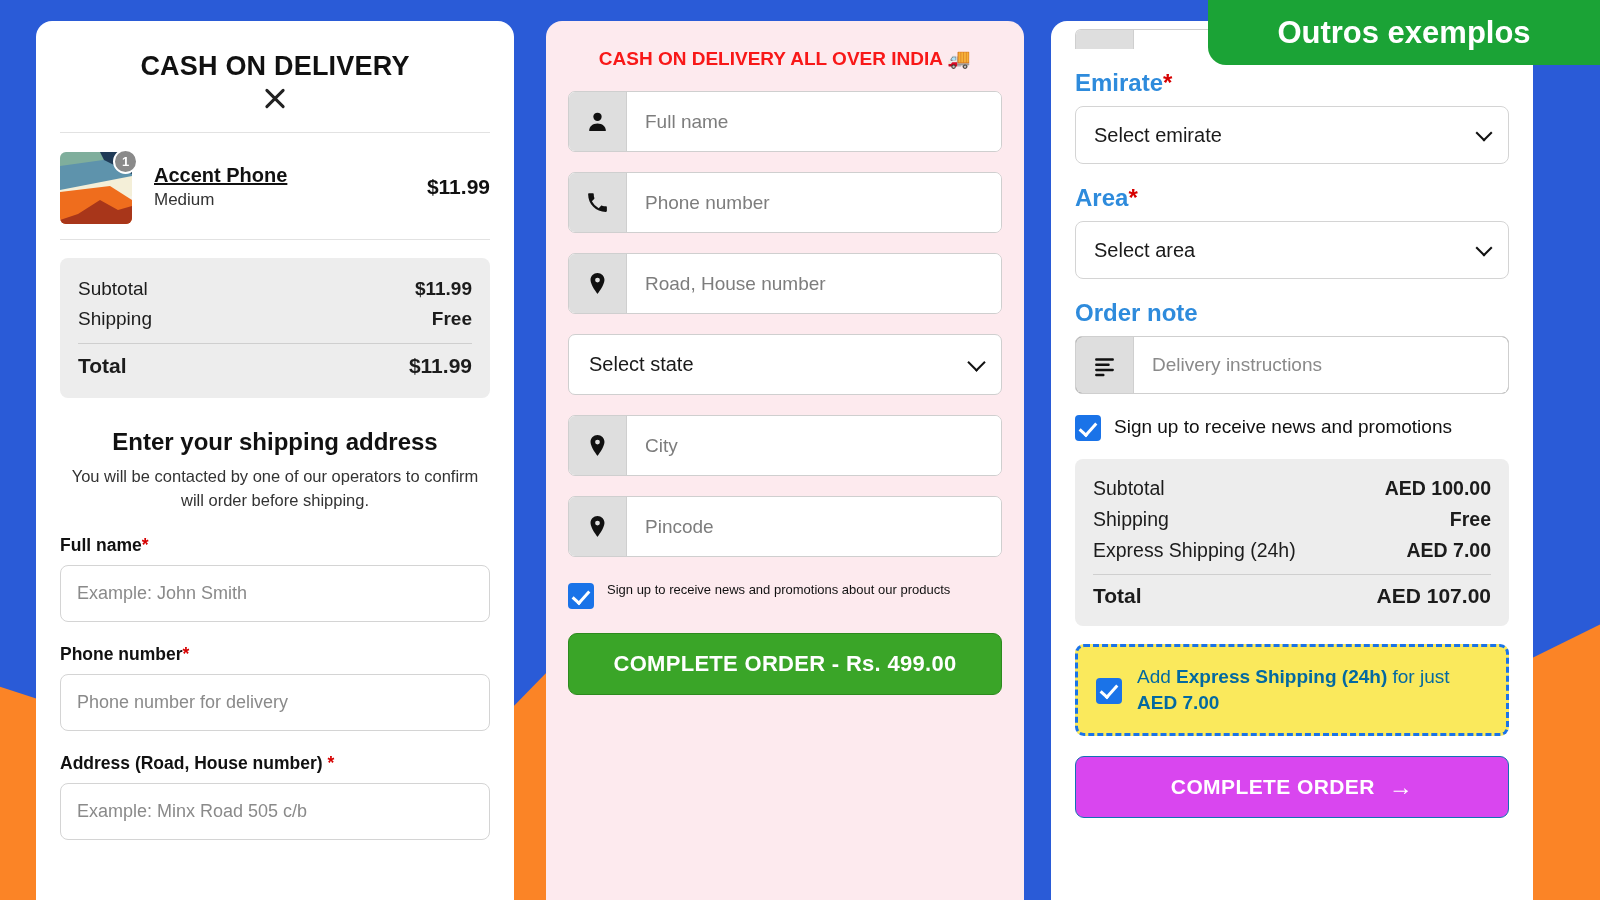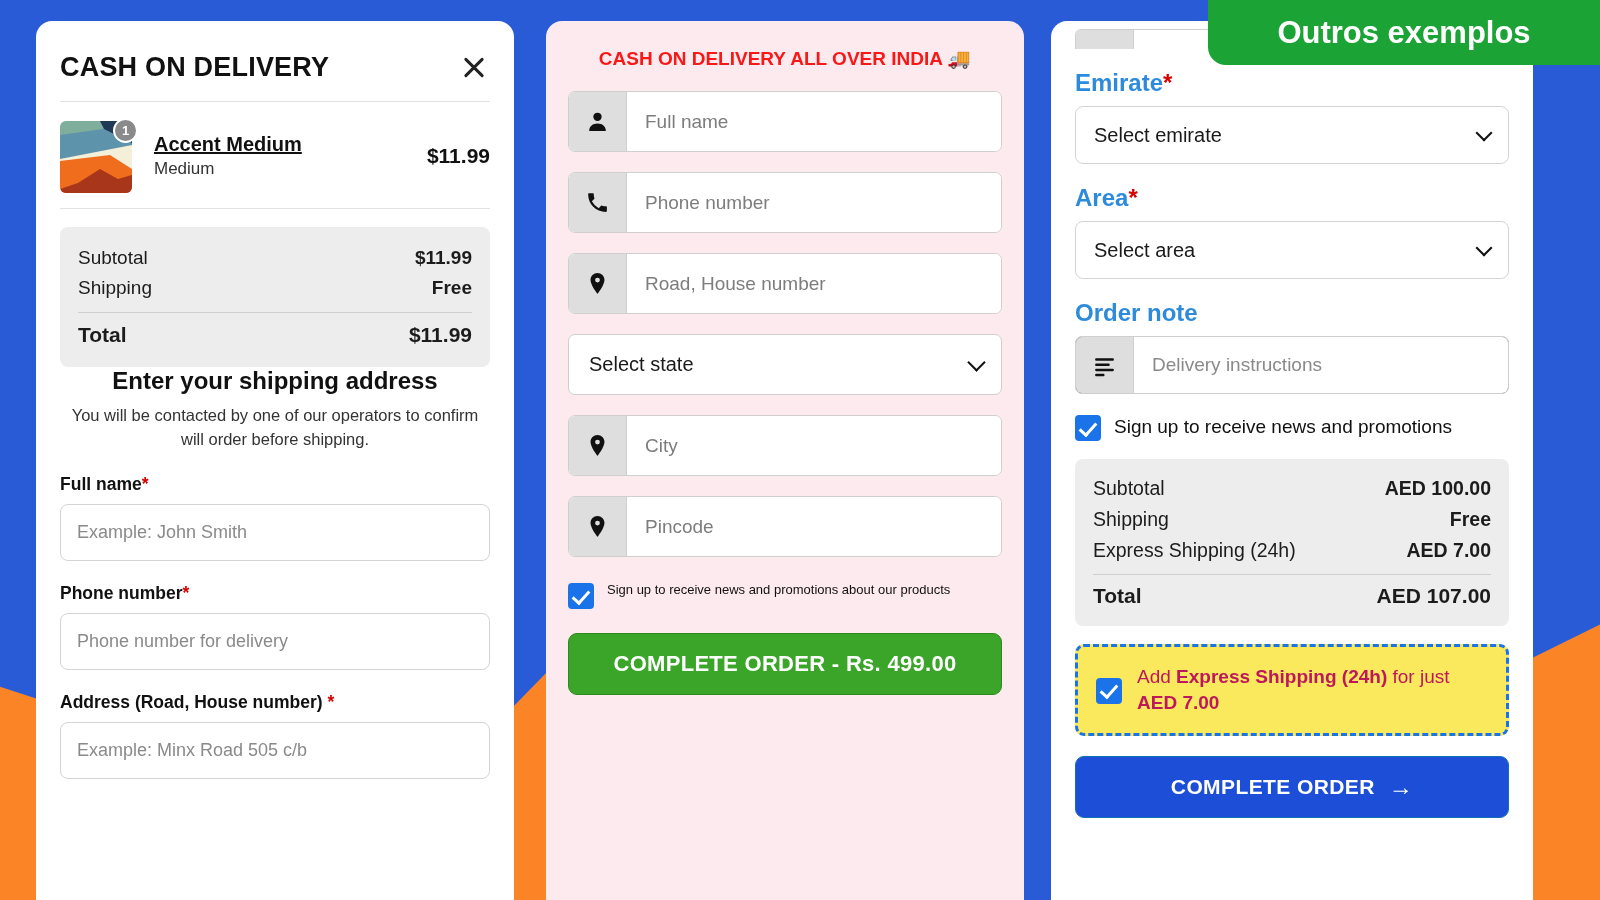--- a/index.html
+++ b/index.html
@@ -35,20 +35,21 @@
 
   
   #panel1 {
     left: 36px; top: 21px; width: 478px; height: 900px;
     background: #fff;
     padding: 22px 24px 0 24px;
   }
   .p1-head {
     display: flex; align-items: center; justify-content: space-between;
     padding: 8px 0 18px 0;
+    flex-direction: column;
   }
   .p1-title { font-size: 27px; font-weight: bold; color: #111; letter-spacing: .2px; }
   .close-x {
     width: 32px; height: 32px; cursor: pointer;
     position: relative; flex: 0 0 auto;
   }
   .close-x::before, .close-x::after {
     content: ""; position: absolute; left: 3px; top: 15px;
     width: 26px; height: 3px; background: #222; border-radius: 2px;
   }
@@ -90,21 +91,21 @@
     display: flex; justify-content: space-between; align-items: baseline;
     font-size: 19px; color: #1c1c1c; padding: 4px 0;
   }
   .tot-row .val { font-weight: bold; }
   .tot-sep { height: 1px; background: #cfcfcf; margin: 9px 0 6px; }
   .tot-row.grand { font-size: 21px; }
   .tot-row.grand .lbl { font-weight: bold; }
 
   .ship-head {
     text-align: center; font-size: 24px; font-weight: bold;
-    color: #111; 
+    color: #111; margin-top: 30px;
   }
   .ship-sub {
     text-align: center; font-size: 16.5px; color: #333;
     line-height: 1.45; margin-top: 9px; padding: 0 6px;
   }
 
   .field-label {
     font-size: 17.5px; font-weight: bold; color: #111; margin-top: 22px;
   }
   .req { color: #d60000; }
@@ -239,27 +240,27 @@
   .p3-tot-row .val { font-weight: bold; }
   .p3-tot-sep { height: 1px; background: #cfcfcf; margin: 8px 0 5px; }
   .p3-tot-row.grand { font-size: 21px; }
   .p3-tot-row.grand .lbl { font-weight: bold; }
 
   .upsell {
     margin-top: 18px; background: #fae95c;
     border: 3.5px dashed #1a73e8; border-radius: 9px;
     padding: 17px 18px; display: flex; align-items: center; gap: 15px;
   }
-  .upsell-text { font-size: 19px; color: #be185d; line-height: 1.36; }
+  .upsell-text { font-size: 19px; color: #0369a1; line-height: 1.36; }
   .upsell-text b { font-weight: bold; }
 
   .blue-btn {
     display: flex; align-items: center; justify-content: center; gap: 14px;
     width: 100%; height: 62px; margin-top: 20px;
-    background: #1d4ed8; border: 1px solid #1271b3; border-radius: 9px;
+    background: #d946ef; border: 1px solid #1271b3; border-radius: 9px;
     color: #fff; font-size: 21px; font-weight: bold; letter-spacing: .4px;
     cursor: pointer; font-family: "Liberation Sans", sans-serif;
   }
   .arrow-r { font-size: 24px; line-height: 1; }
 
   
   #banner {
     position: absolute; right: 0; top: 0;
     width: 392px; height: 65px;
     background: #1ba336; border-radius: 0 0 0 18px;
@@ -295,21 +296,21 @@
           <path d="M0 14 L72 4 L72 26 L0 40 Z" fill="#5e93ac"></path>
           <path d="M40 0 L72 0 L72 22 L44 8 Z" fill="#1f3a56"></path>
           <path d="M0 38 L72 24 L72 44 L0 56 Z" fill="#f4efd8"></path>
           <path d="M0 40 L50 34 L72 48 L72 72 L0 72 Z" fill="#ef6d1d"></path>
           <path d="M18 62 L40 48 L58 58 L72 54 L72 72 L0 72 L0 68 Z" fill="#a8361a"></path>
         </svg>
       </div>
       <div class="qty-badge">1</div>
     </div>
     <div class="prod-info">
-      <span class="prod-name">Accent Medium</span>
+      <span class="prod-name">Accent Phone</span>
       <div class="prod-variant">Medium</div>
     </div>
     <div class="prod-price">$11.99</div>
   </div>
 
   <div class="divider"></div>
 
   <div class="totals-box">
     <div class="tot-row">
       <span class="lbl">Subtotal</span>

